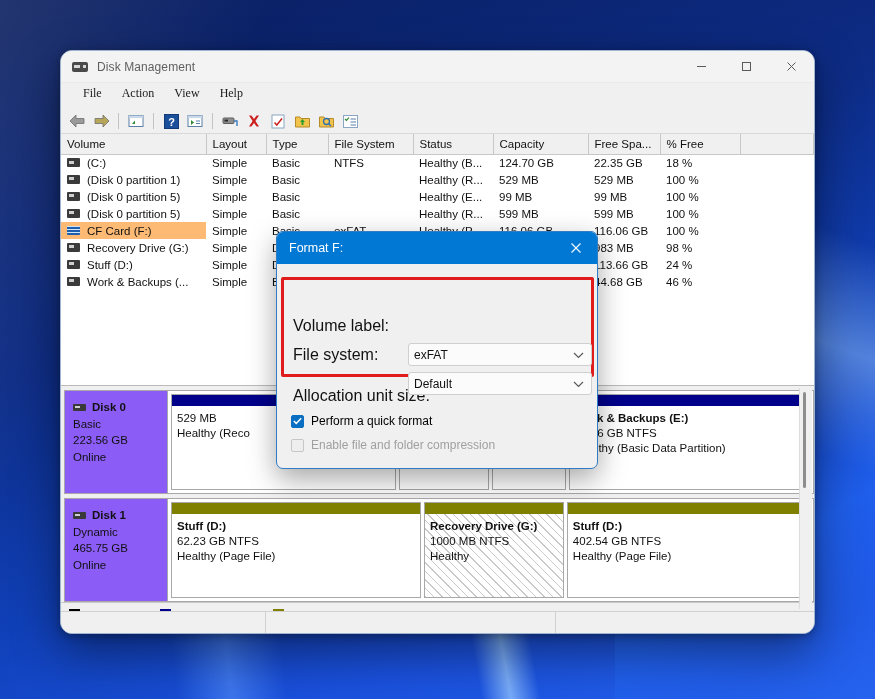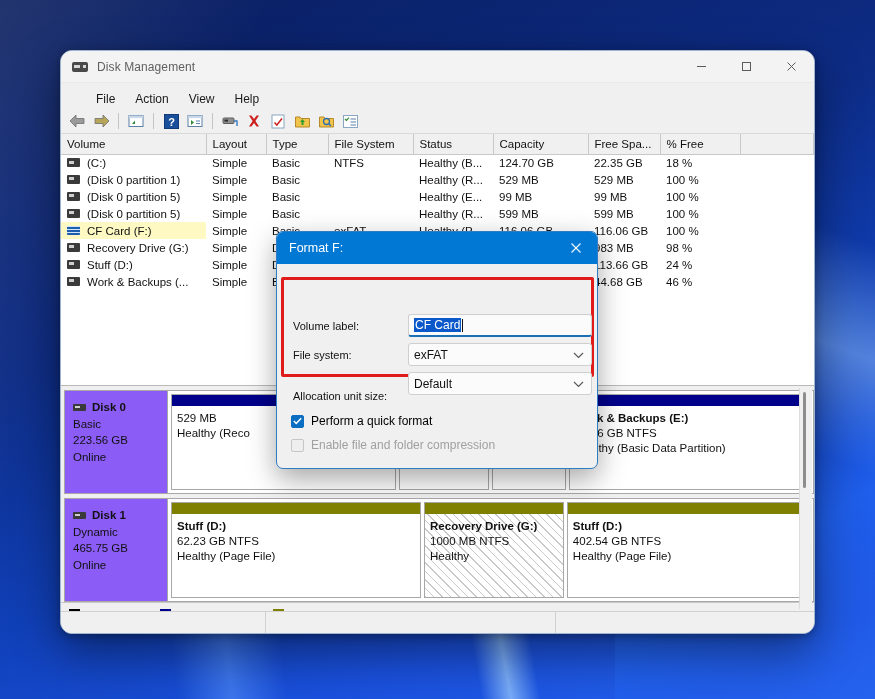--- a/index.html
+++ b/index.html
@@ -52,22 +52,22 @@
   .title-icon .body { position:absolute; left:0; top:3px; width:16px; height:10px;
     background:#4a4a4a; border-radius:2px; }
   .title-icon .slot { position:absolute; left:2px; top:6px; width:6px; height:3px; background:#d8d8d8;}
   .title-icon .dot { position:absolute; left:11px; top:6px; width:3px; height:3px; background:#d8d8d8;}
   .title-text { font-size: 12px; color: #606060; letter-spacing: .1px; }
   .win-controls { margin-left: auto; display: flex; height: 32px; }
   .wc { width: 45px; height: 32px; display:flex; align-items:center; justify-content:center;
         color:#5a5a5a; font-size: 12px; }
   .wc svg { display:block; }
 
-  .menubar { height: 26px; background:#f0f0f0; display:flex; align-items:flex-end;
-             padding-left: 25px; flex: 0 0 auto; }
+  .menubar { height: 26px; background:#f0f0f0; display:flex; align-items:flex-start;
+             padding-left: 12px; flex: 0 0 auto; font-family: Liberation Serif, serif; }
   .menu-item { font-size: 12px; color:#1a1a1a; padding: 3px 10px; border-radius:2px; }
 
   .toolbar { height: 25px; background:#f0f0f0; display:flex; align-items:center;
              padding-left: 5px; gap: 2px; border-bottom: 1px solid #d9d9d9; flex:0 0 auto;}
   .tb { width: 22px; height: 20px; display:flex; align-items:center; justify-content:center; }
   .tsep { width:1px; height:16px; background:#c4c4c4; margin: 0 4px; }
 
   
   .listwrap { background:#ffffff; flex: 0 0 auto; height: 252px; position:relative; overflow:hidden;
               border-bottom: 1px solid #b9b9b9;}
@@ -82,21 +82,21 @@
     font-size: 11.5px; color:#111; padding: 1px 6px; height: 17px;
     white-space: nowrap; overflow: hidden;
   }
   td.volcell { padding-left: 4px; }
   .vicon { display:inline-block; width:13px; height:9px; border-radius:1px;
            vertical-align: middle; margin-right: 7px; position:relative; top:-1px;
            background:#3a3a3a; }
   .vicon::after { content:""; position:absolute; left:1.5px; top:2.5px; width:5px; height:3px; background:#cfcfcf;}
   .vicon.cf { background: repeating-linear-gradient(0deg,#1d5fae 0 2px,#cfe4f7 2px 3px); }
   .vicon.cf::after { display:none; }
-  tr.sel td.volcell { background:#fef9c3; }
+  tr.sel td.volcell { background:#fdba74; }
 
   
   .graph {
     background:#f0f0f0; flex: 1 1 auto; position:relative; overflow:hidden;
     display:flex; flex-direction:column;
   }
   .diskrow { display:flex; height: 104px; margin: 4px 0 0 3px; }
   .diskinfo {
     width: 103px; background:#8b5cf6; border:1px solid #a8a8a8; border-right:none;
     padding: 8px 6px 0 8px; font-size: 11.5px; color:#111; line-height: 16.5px;
@@ -145,21 +145,21 @@
     padding-left: 12px; font-size: 12.5px; flex:0 0 auto;
   }
   .dlg-close { margin-left:auto; width: 42px; height:32px; display:flex; align-items:center;
                justify-content:center; color:#eaf4fc; }
   .dlg-body { flex:1; position:relative; padding: 0; }
   .redbox {
     position:absolute; left: 4px; top: 2px; width: 313px; height: 100px;
     border: 3px solid #e01b1b; border-radius: 2px;
   }
   .field { position:absolute; display:flex; align-items:center; height: 22px; }
-  .flabel { font-size: 11px; color:#111; }
+  .flabel { font-size: 16px; color:#111; }
   .fctl { position:absolute; }
   .txtbox {
     width: 184px; height: 23px; background:#fbfbfb; border:1px solid #cfcfcf;
     border-bottom: 2px solid #1a6fb5; border-radius: 3px;
     font-size: 12px; color:#111; display:flex; align-items:center; padding-left:5px;
   }
   .selected-text { background:#0a58ca; color:#fff; padding: 0 1px; }
   .caret { width:1px; height:13px; background:#111; margin-left:1px; }
   .combo {
     width: 184px; height: 23px; background:#fbfbfb; border:1px solid #cfcfcf; border-radius:3px;
@@ -537,26 +537,20 @@
           <line x1="10.5" y1="1.5" x2="1.5" y2="10.5" stroke="currentColor" stroke-width="1.3"></line>
         </svg>
     </div>
   </div>
   <div class="dlg-body">
     <div class="redbox"></div>
 
     <div class="field" style="left:16px; top:40px;">
       <span class="flabel">Volume label:</span>
     </div>
-    <div class="fctl" style="left:131px; top:39px;">
-      <div class="txtbox">
-        <span class="selected-text">CF Card</span>
-          <span class="caret"></span>
-      </div>
-    </div>
 
     <div class="field" style="left:16px; top:69px;">
       <span class="flabel">File system:</span>
     </div>
     <div class="fctl" style="left:131px; top:68px;">
       <div class="combo">
         <span>exFAT</span>
         <span class="chev">
           <svg width="11" height="7" viewBox="0 0 11 7">
               <path d="M1 1 L5.5 5.5 L10 1" fill="none" stroke="currentColor" stroke-width="1.2"></path>

